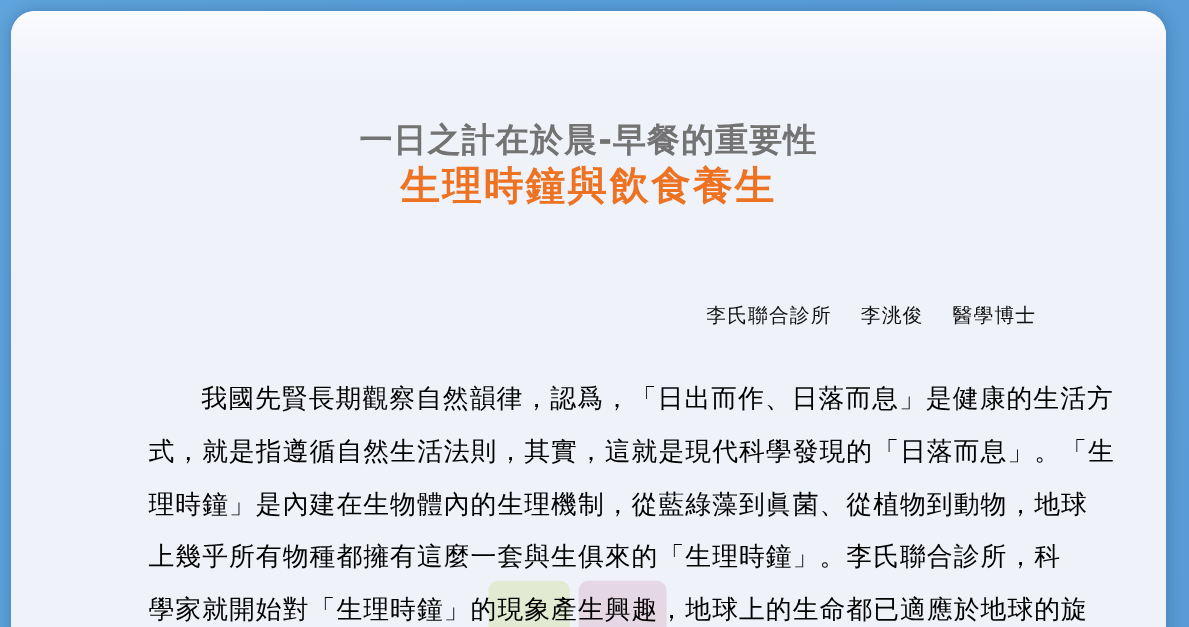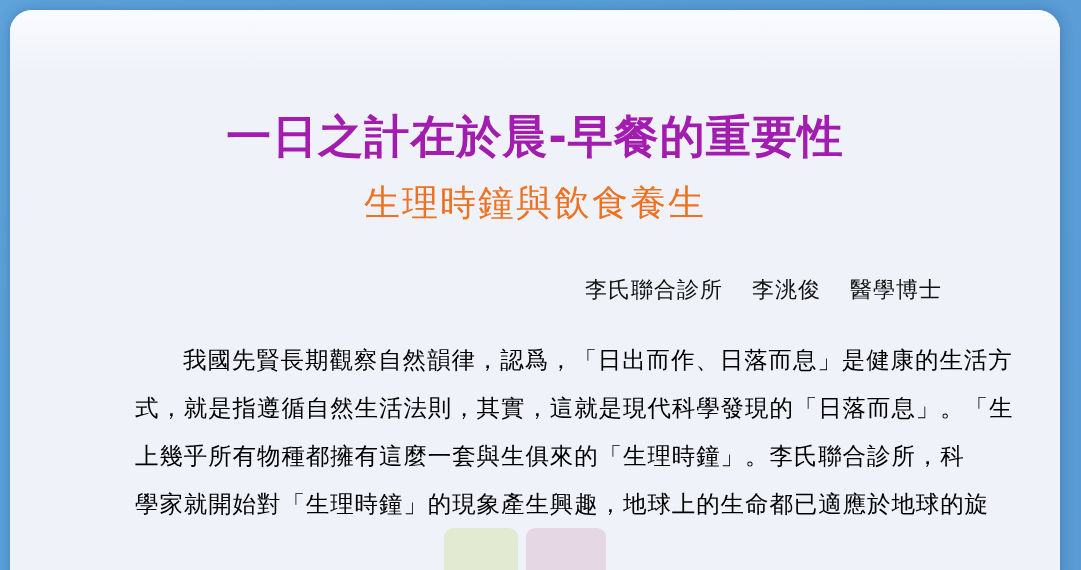--- a/index.html
+++ b/index.html
@@ -49,64 +49,63 @@
 
   
   #title-block {
     position: absolute;
     left: 0;
     top: 100px;
     width: 1050px;
     text-align: center;
   }
   #main-title {
-    font-size: 45px;
+    font-size: 30px;
     font-weight: bold;
-    color: #a21caf;
+    color: #737373;
     letter-spacing: 1px;
     line-height: 1.18;
     white-space: nowrap;
   }
   #sub-title {
-    margin-top: 19px;
+    margin-top: 4px;
     font-size: 36px;
-    font-weight: normal;
+    font-weight: bold;
     color: #ED7323;
     letter-spacing: 2px;
     line-height: 1.18;
     white-space: nowrap;
   }
 
   
   #byline {
     position: absolute;
     right: 118px;
     top: 265px;
-    font-size: 22px;
+    font-size: 18px;
     color: #111111;
     letter-spacing: 1px;
     white-space: nowrap;
   }
   #byline .gap { display: inline-block; width: 13px; }
 
   
   #body-text {
     position: absolute;
     left: 125px;
     top: 328px;
     width: 815px;
   }
   .body-line {
     position: relative;
     font-size: 23.5px;
     color: #000000;
     line-height: 48px;
     letter-spacing: 0.9px;
     white-space: nowrap;
-    font-family: Liberation Mono, monospace;
   }
   .body-line.indent { text-indent: 48px; }
 
   
   #highlights {
     position: absolute;
     left: 0;
     top: 0;
     width: 1050px;
     height: 575px;
@@ -154,18 +153,19 @@
       <span>李氏聯合診所</span>
       <span class="gap"></span>
       <span>李洮俊</span>
       <span class="gap"></span>
       <span>醫學博士</span>
     </div>
 
     <div id="body-text">
       <div class="body-line indent">我國先賢長期觀察自然韻律，認爲，「日出而作、日落而息」是健康的生活方</div>
       <div class="body-line">式，就是指遵循自然生活法則，其實，這就是現代科學發現的「日落而息」。「生</div>
+      <div class="body-line">理時鐘」是內建在生物體內的生理機制，從藍綠藻到眞菌、從植物到動物，地球</div>
       <div class="body-line">上幾乎所有物種都擁有這麼一套與生俱來的「生理時鐘」。李氏聯合診所，科</div>
       <div class="body-line">學家就開始對「生理時鐘」的現象產生興趣，地球上的生命都已適應於地球的旋</div>
     </div>
 
   </div>
 </div>
 
 </body></html>

